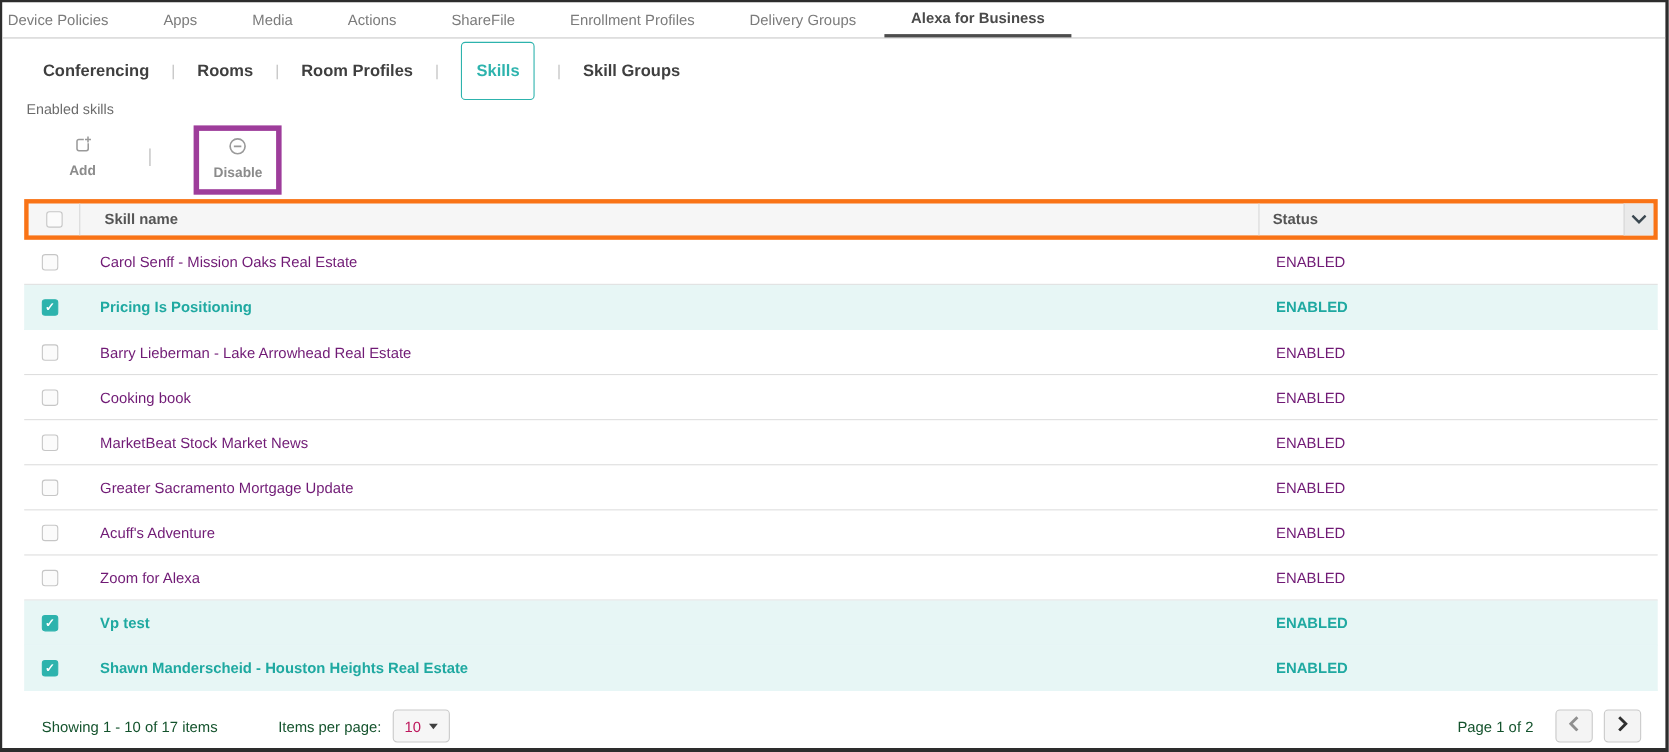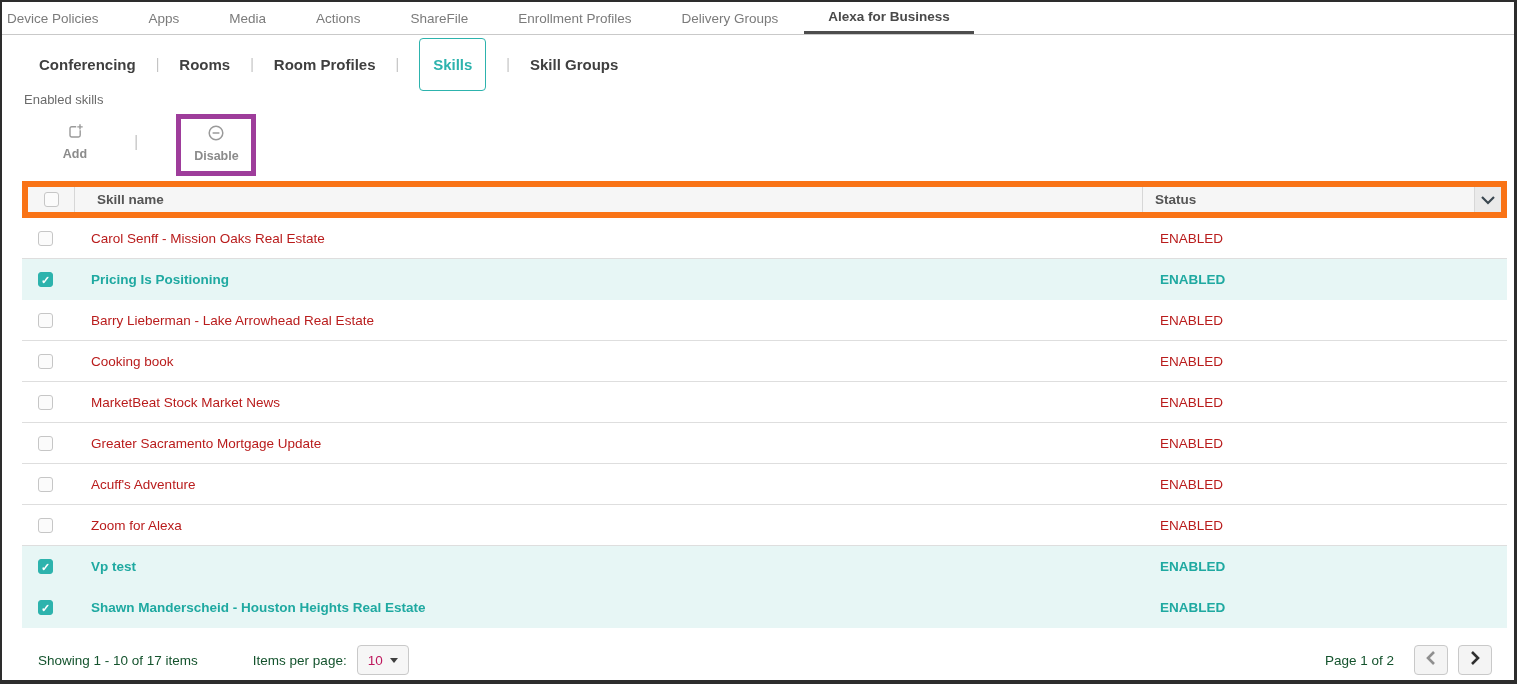--- a/index.html
+++ b/index.html
@@ -26,26 +26,26 @@
   .section-label{font-size:13px;color:#6b6b6b;margin:12px 0 0 22px;}
   
   .toolbar{display:flex;align-items:flex-start;padding-left:48px;margin-top:4px;height:64px;gap:24px;}
   .tool-btn{display:flex;flex-direction:column;align-items:center;width:50px;cursor:pointer;}
   .tool-btn .lbl{font-size:12.5px;color:#8b8b8b;font-weight:bold;margin-top:3px;}
   .add-btn{margin-top:12px;}
   .tool-sep{color:#c9c9c9;font-size:17px;margin:21px 14px 0 10px;}
   .disable-box{border:5px solid var(--purple);padding:5px 10px 8px;margin-top:3px;}
   
   .table{margin:6px 7px 0 20px;}
-  .thead{display:flex;align-items:stretch;height:37px;background:#f6f6f6;border:6px solid #f97316;}
+  .thead{display:flex;align-items:stretch;height:37px;background:#f6f6f6;border:4px solid #f97316;}
   .th-check{width:47px;display:flex;align-items:center;justify-content:center;border-right:1px solid #d7d7d7;}
   .th-name{flex:1;display:flex;align-items:center;padding-left:22px;font-size:13.5px;font-weight:bold;color:#555;}
   .th-status{width:332px;display:flex;align-items:center;padding-left:12px;font-size:13.5px;font-weight:bold;color:#555;border-left:1px solid #d7d7d7;}
   .th-menu{width:27px;display:flex;align-items:center;justify-content:center;border-left:1px solid #d7d7d7;background:#eaeaea;cursor:pointer;}
-  .trow{display:flex;align-items:center;height:41px;border-bottom:1px solid #dedede;font-size:13.5px;color:#b91c1c;cursor:pointer;}
+  .trow{display:flex;align-items:center;height:41px;border-bottom:1px solid #dedede;font-size:13.5px;color:#701a75;cursor:pointer;}
   .trow.selected{background:var(--selbg);color:var(--seltext);font-weight:bold;border-bottom-color:#e7f6f5;}
   .row-check{width:47px;display:flex;justify-content:center;}
   .row-name{flex:1;padding-left:22px;}
   .row-status{width:360px;padding-left:13px;}
   .cb{display:inline-block;width:15px;height:15px;border:1px solid #c6c6c6;border-radius:3px;background:#fbfbfb;cursor:pointer;}
   .cb.checked{background:var(--teal);border-color:var(--teal);color:#fff;font-size:11px;line-height:14px;text-align:center;font-weight:bold;}
   
   .footer{display:flex;align-items:center;margin-top:17px;padding:0 22px 0 36px;}
   .f-text{font-size:13.5px;color:#14532d;white-space:nowrap;}
   .ipp-label{margin-left:55px;}

